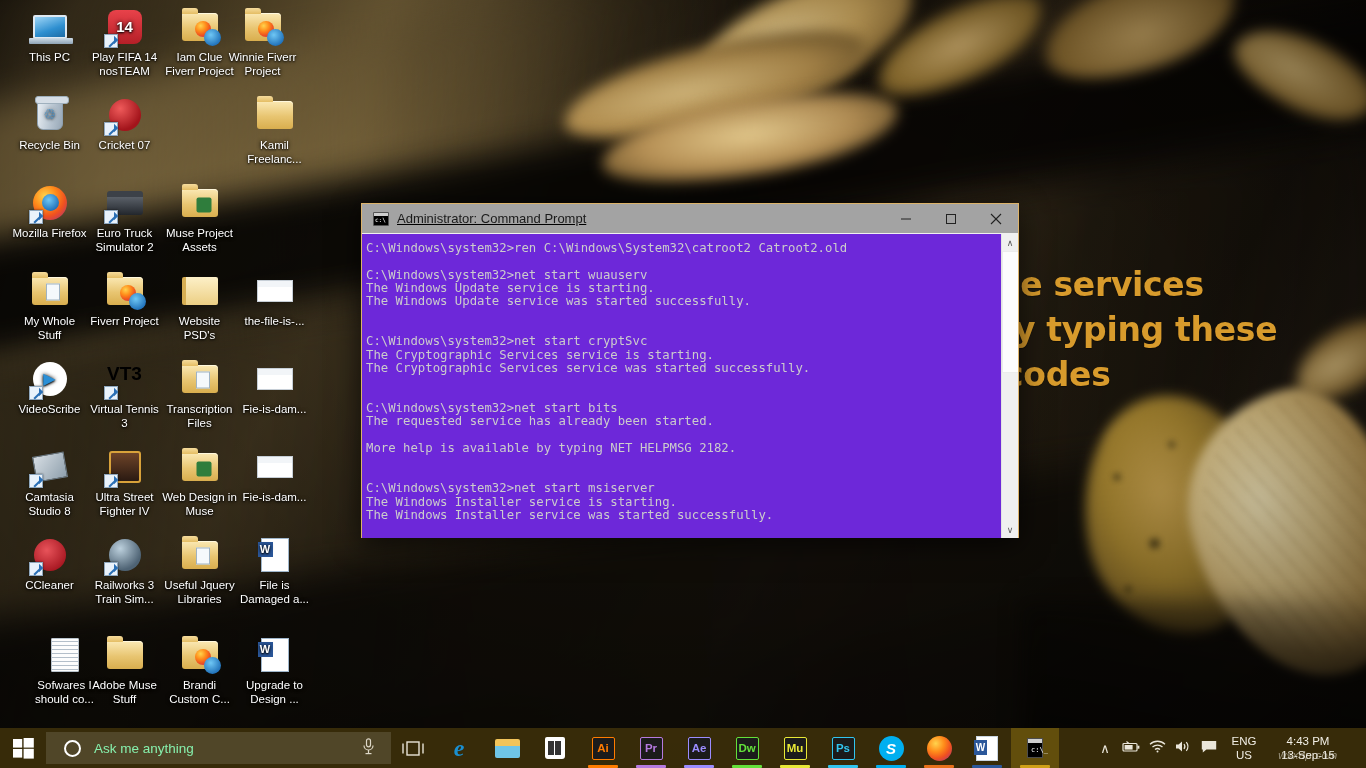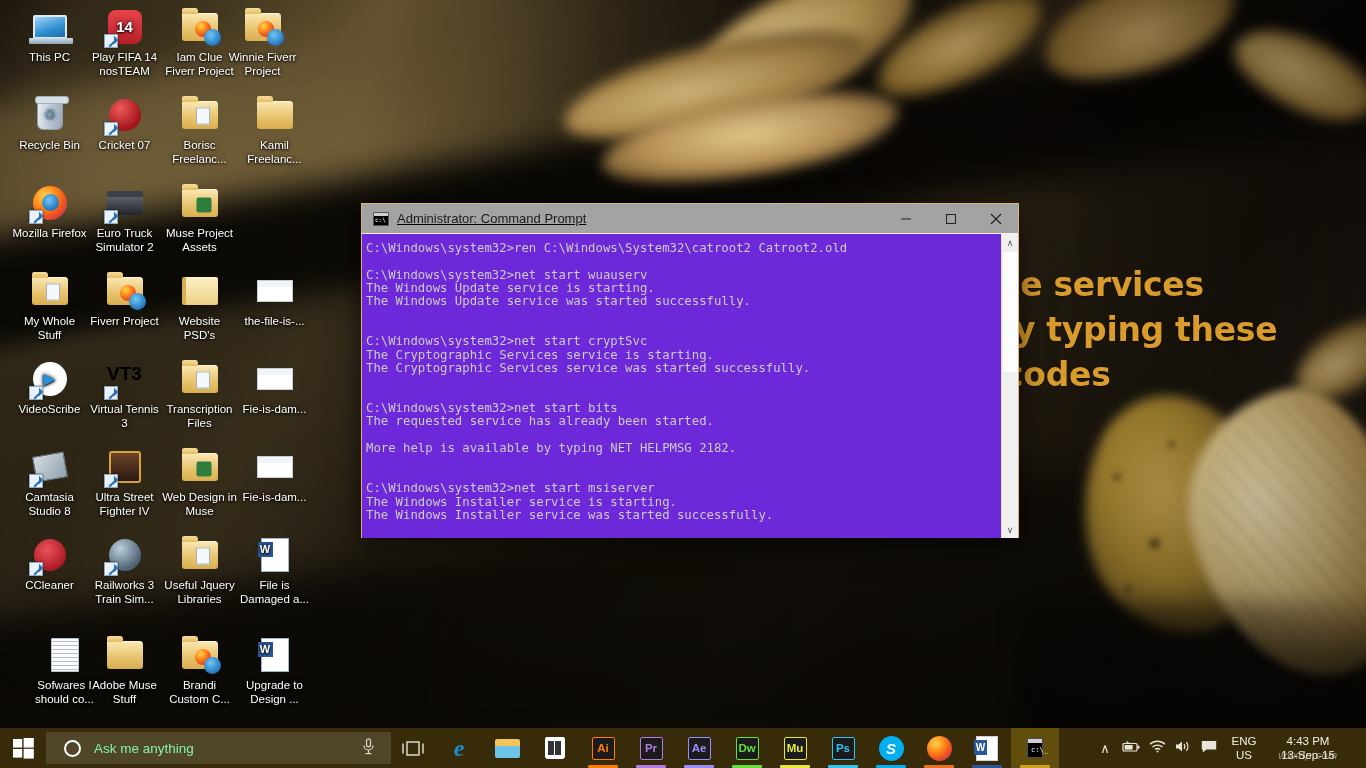--- a/index.html
+++ b/index.html
@@ -447,27 +447,20 @@
       </span>
       <span class="lbl">Recycle Bin</span>
     </div>
     <div class="desk-icon" style="left: 87px; top: 94px;">
       <span class="glyph">
         <span class="ic" style="width:32px;height:32px;border-radius:50%;background:radial-gradient(circle at 35% 30%,#ef5a5a,#a3141b 70%);"></span>
         <span class="shortcut-arrow"></span>
       </span>
       <span class="lbl">Cricket 07</span>
     </div>
-    <div class="desk-icon" style="left: 162px; top: 94px;">
-      <span class="glyph">
-        <span class="ic folder"></span>
-        <span class="ic" style="width:14px;height:17px;background:#f5f9fc;border:1px solid #9fb3c3;left:58%;top:52%;"></span>
-      </span>
-      <span class="lbl">Borisc Freelanc...</span>
-    </div>
     <div class="desk-icon" style="left: 237px; top: 94px;">
       <span class="glyph">
         <span class="ic folder"></span>
       </span>
       <span class="lbl">Kamil Freelanc...</span>
     </div>
     <div class="desk-icon" style="left: 12px; top: 182px;">
       <span class="glyph">
         <span class="ic ff"></span>
         <span class="shortcut-arrow"></span>

